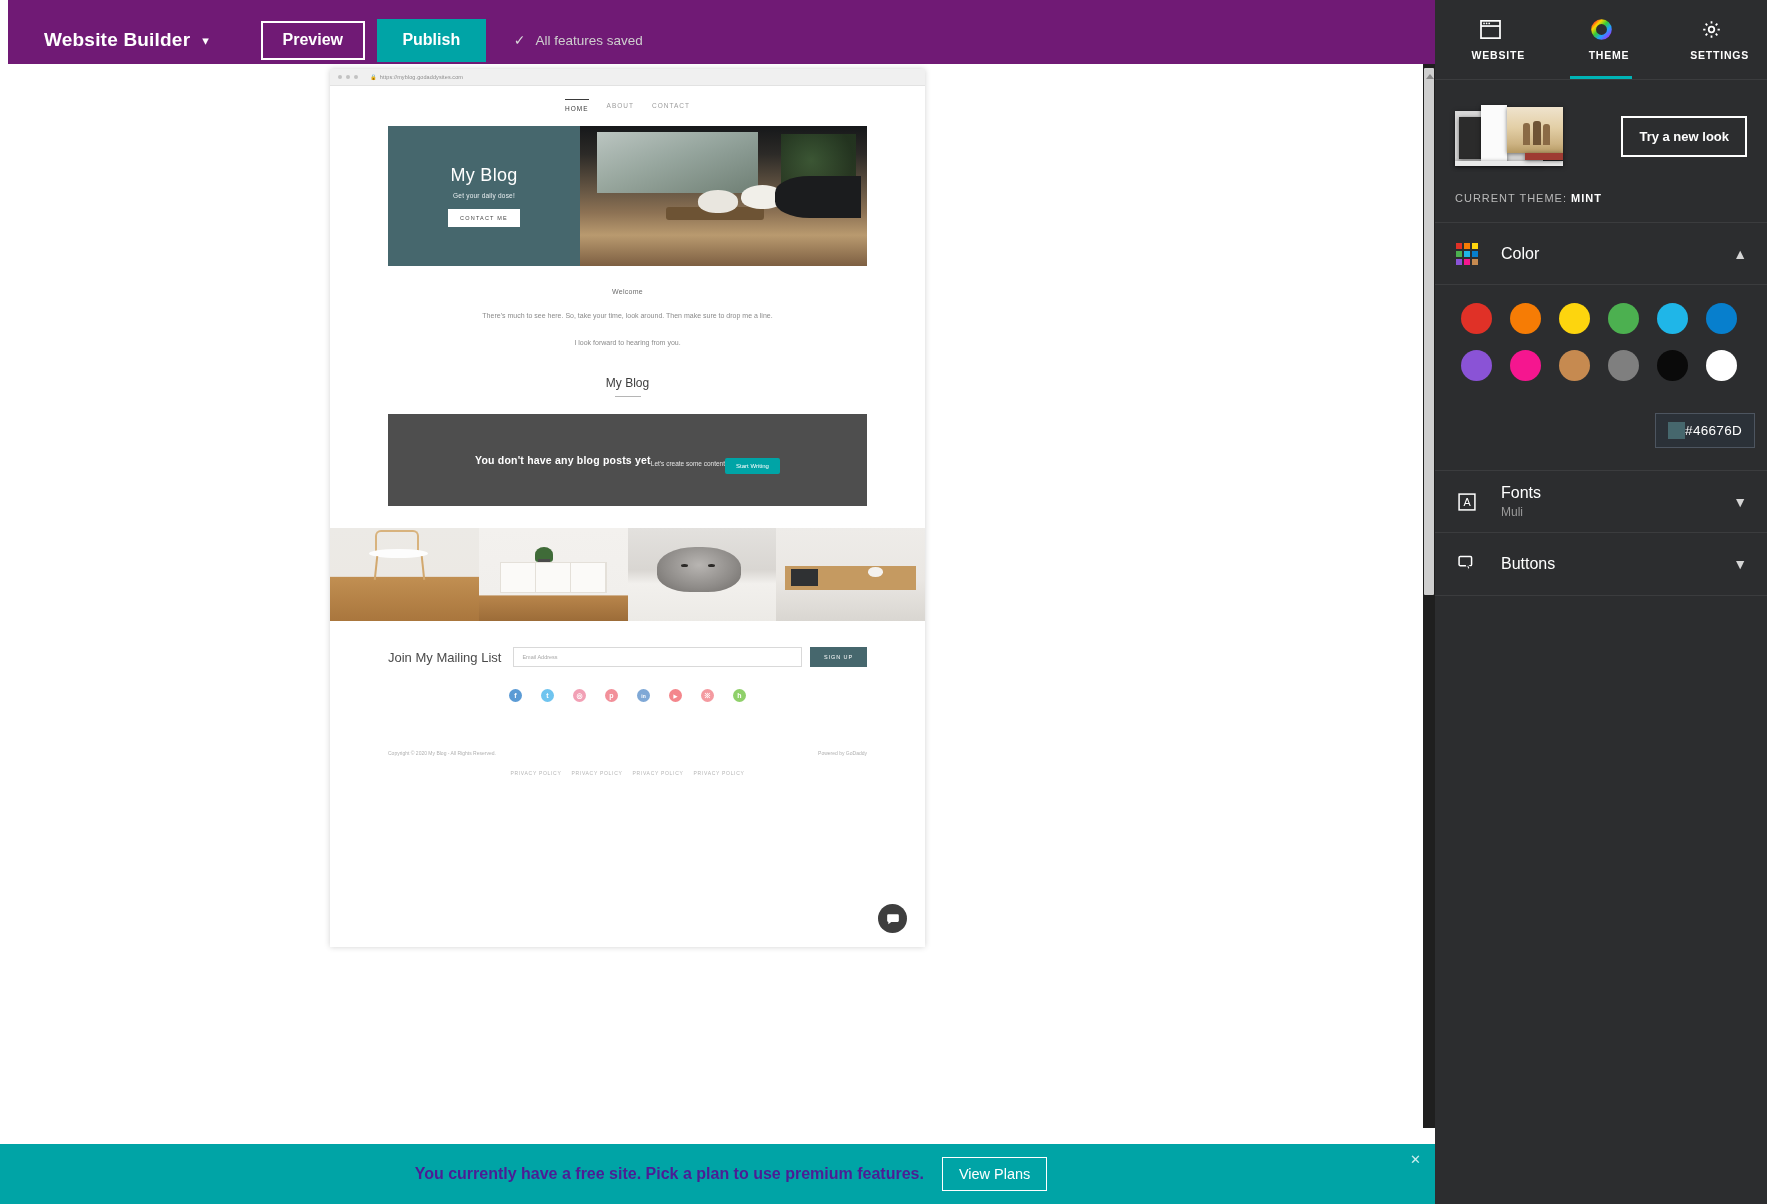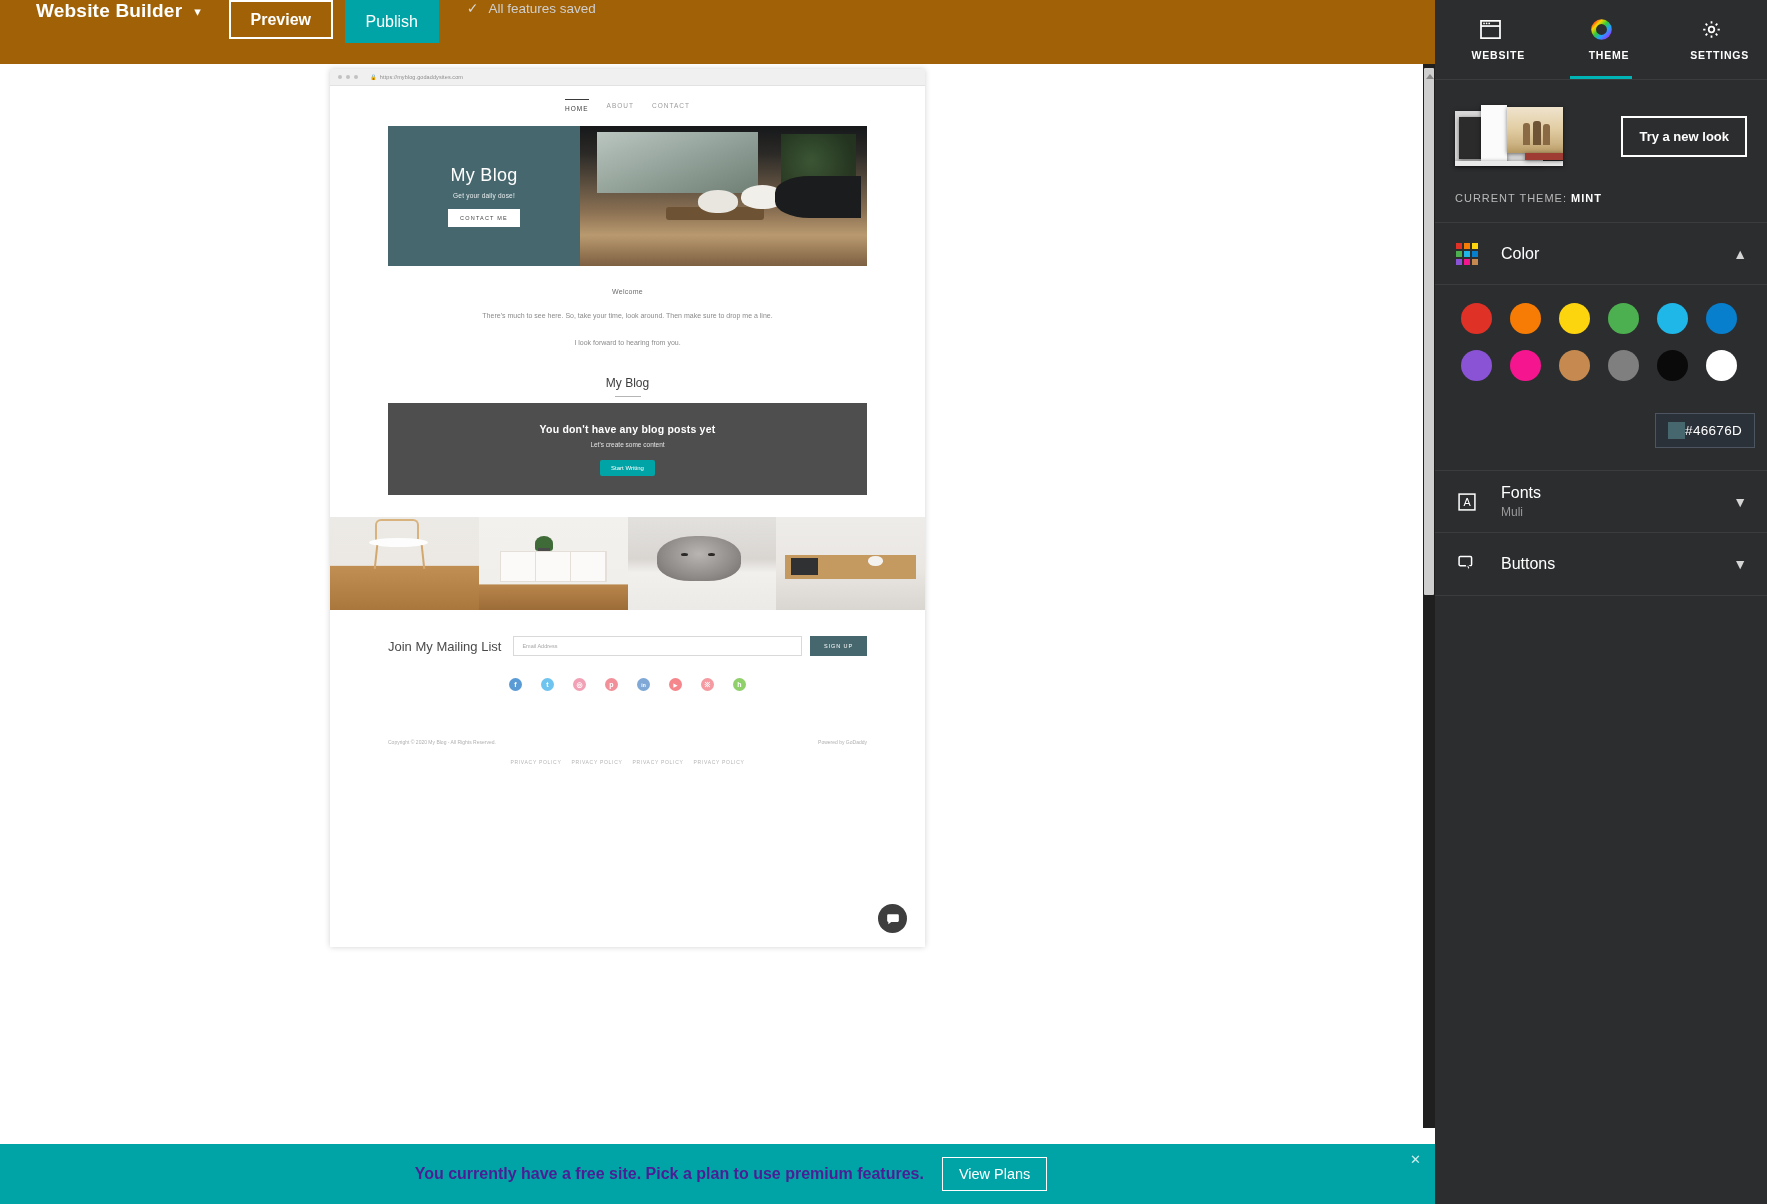--- a/index.html
+++ b/index.html
@@ -5,33 +5,33 @@
   * { box-sizing: border-box; margin: 0; padding: 0; }
   html, body {
     width: 1767px; height: 1204px;
     font-family: "Liberation Sans", sans-serif;
     background: #ffffff; overflow: hidden;
   }
   #root { position: relative; width: 1767px; height: 1204px; background: #ffffff; }
 
   
   .topbar {
-    position: absolute; left: 0; top: 0; width: 1435px; height: 80px;
-    background: #a16207; display: flex; align-items: flex-start; padding-left: 36px;
+    position: absolute; left: 8px; top: 0; width: 1435px; height: 80px;
+    background: #701a75; display: flex; align-items: center; padding-left: 36px;
   }
   .wb-title { color: #ffffff; font-size: 19px; font-weight: bold; letter-spacing: .2px; }
   .wb-caret { margin-left: 12px; color: #fff; font-size: 13px; display:inline-block; }
   .btn-preview {
-    margin-left: 28px; width: 104px; height: 39px; border: 2px solid #ffffff;
+    margin-left: 52px; width: 104px; height: 39px; border: 2px solid #ffffff;
     background: transparent; color: #fff; font-size: 16px; font-weight: bold;
     display: flex; align-items: center; justify-content: center; cursor: pointer;
   }
   .btn-publish {
-    margin-left: 12px; width: 94px; height: 43px; background: #00a4a6; color: #fff;
-    font-size: 16px; font-weight: normal; display: flex; align-items: center;
+    margin-left: 12px; width: 109px; height: 43px; background: #00a4a6; color: #fff;
+    font-size: 16px; font-weight: bold; display: flex; align-items: center;
     justify-content: center; cursor: pointer;
   }
   .saved { margin-left: 28px; display: flex; align-items: center; color: #cfcfcf; font-size: 13.5px; }
   .saved .ck { margin-right: 10px; font-size: 14px; color: #d8d8d8; }
 
   
   .canvas {
     position: absolute; left: 0; top: 64px; width: 1435px; height: 1064px;
     background: #ffffff;
   }
@@ -75,22 +75,22 @@
 
   .welcome-wrap { padding: 22px 60px 0; text-align: center; }
   .welcome-h { font-size: 7px; color: #6d6d6d; letter-spacing: .3px; }
   .welcome-p { font-size: 7px; color: #8b8b8b; line-height: 14px; margin-top: 14px; }
   .welcome-p2 { font-size: 7px; color: #8b8b8b; margin-top: 16px; }
 
   .blog-head { text-align: center; margin-top: 30px; }
   .blog-head-t { font-size: 12px; color: #3d3d3d; font-weight: 300; }
   .blog-head-rule { width: 26px; height: 1.4px; background: #b5b5b5; margin: 6px auto 0; }
 
-  .noposts { margin: 6px 58px 0; height: 92px; background: #4e4e4e;
-    display: flex; flex-direction: column; align-items: center; justify-content: center; }
+  .noposts { margin: 17px 58px 0; height: 92px; background: #4e4e4e;
+    display: flex; flex-direction: row; align-items: center; justify-content: center; }
   .noposts-t { color: #fff; font-size: 10.5px; font-weight: bold; letter-spacing: .2px; }
   .noposts-s { color: #e3e3e3; font-size: 6.5px; margin-top: 6px; }
   .noposts-btn { margin-top: 12px; background: #00a4a6; color: #fff; font-size: 6px;
     padding: 5px 11px; border-radius: 2px; cursor: pointer; }
 
   .gallery { margin-top: 22px; display: flex; height: 93px; }
   .g-cell { flex: 1; position: relative; overflow: hidden; }
   .g1 { background: linear-gradient(180deg,#eceae6 0%,#ece9e4 52%,#c18f52 53%,#a9763d 100%); }
   .g1 .chair-seat { position:absolute; left:26%; top:22%; width:40%; height:10%; background:#fdfdfd; border-radius:50%; }
   .g1 .chair-back { position:absolute; left:30%; top:2%; width:30%; height:22%; border:2px solid #d8b37e; border-bottom:none; border-radius:6px 6px 0 0; }

